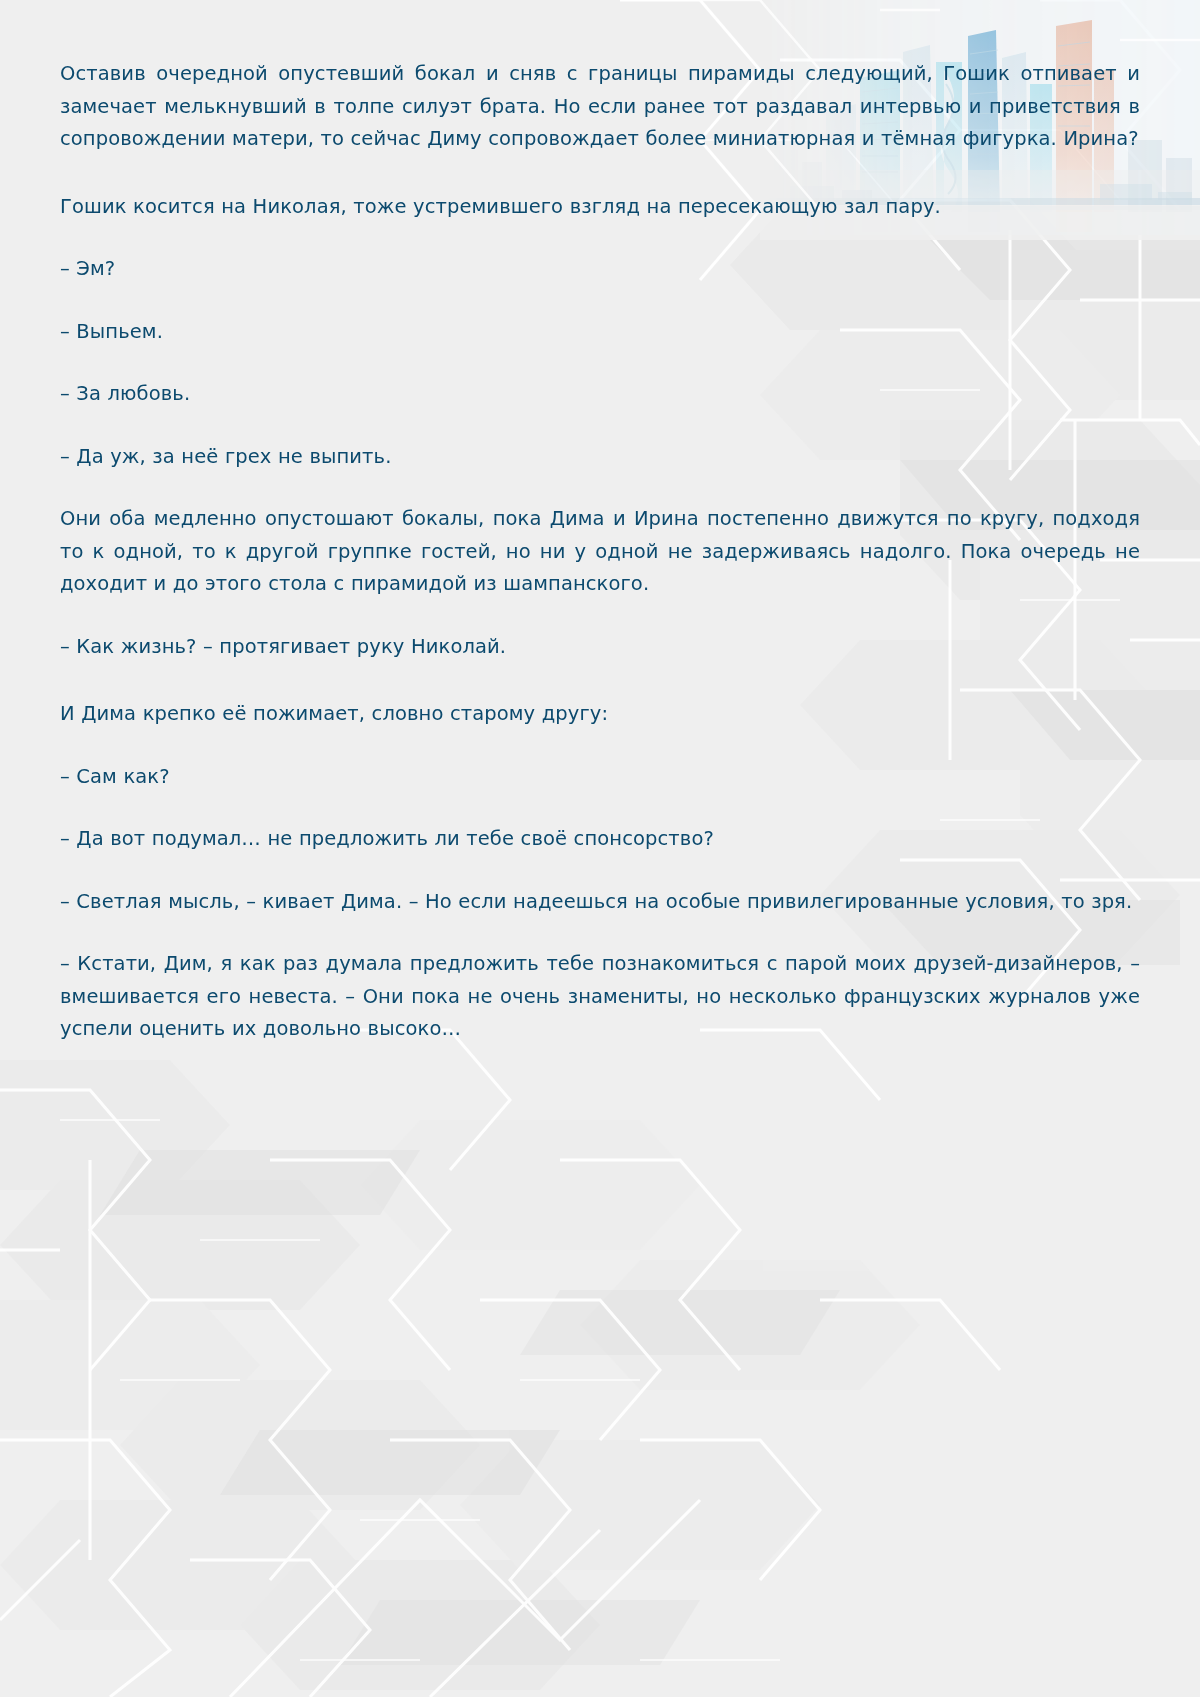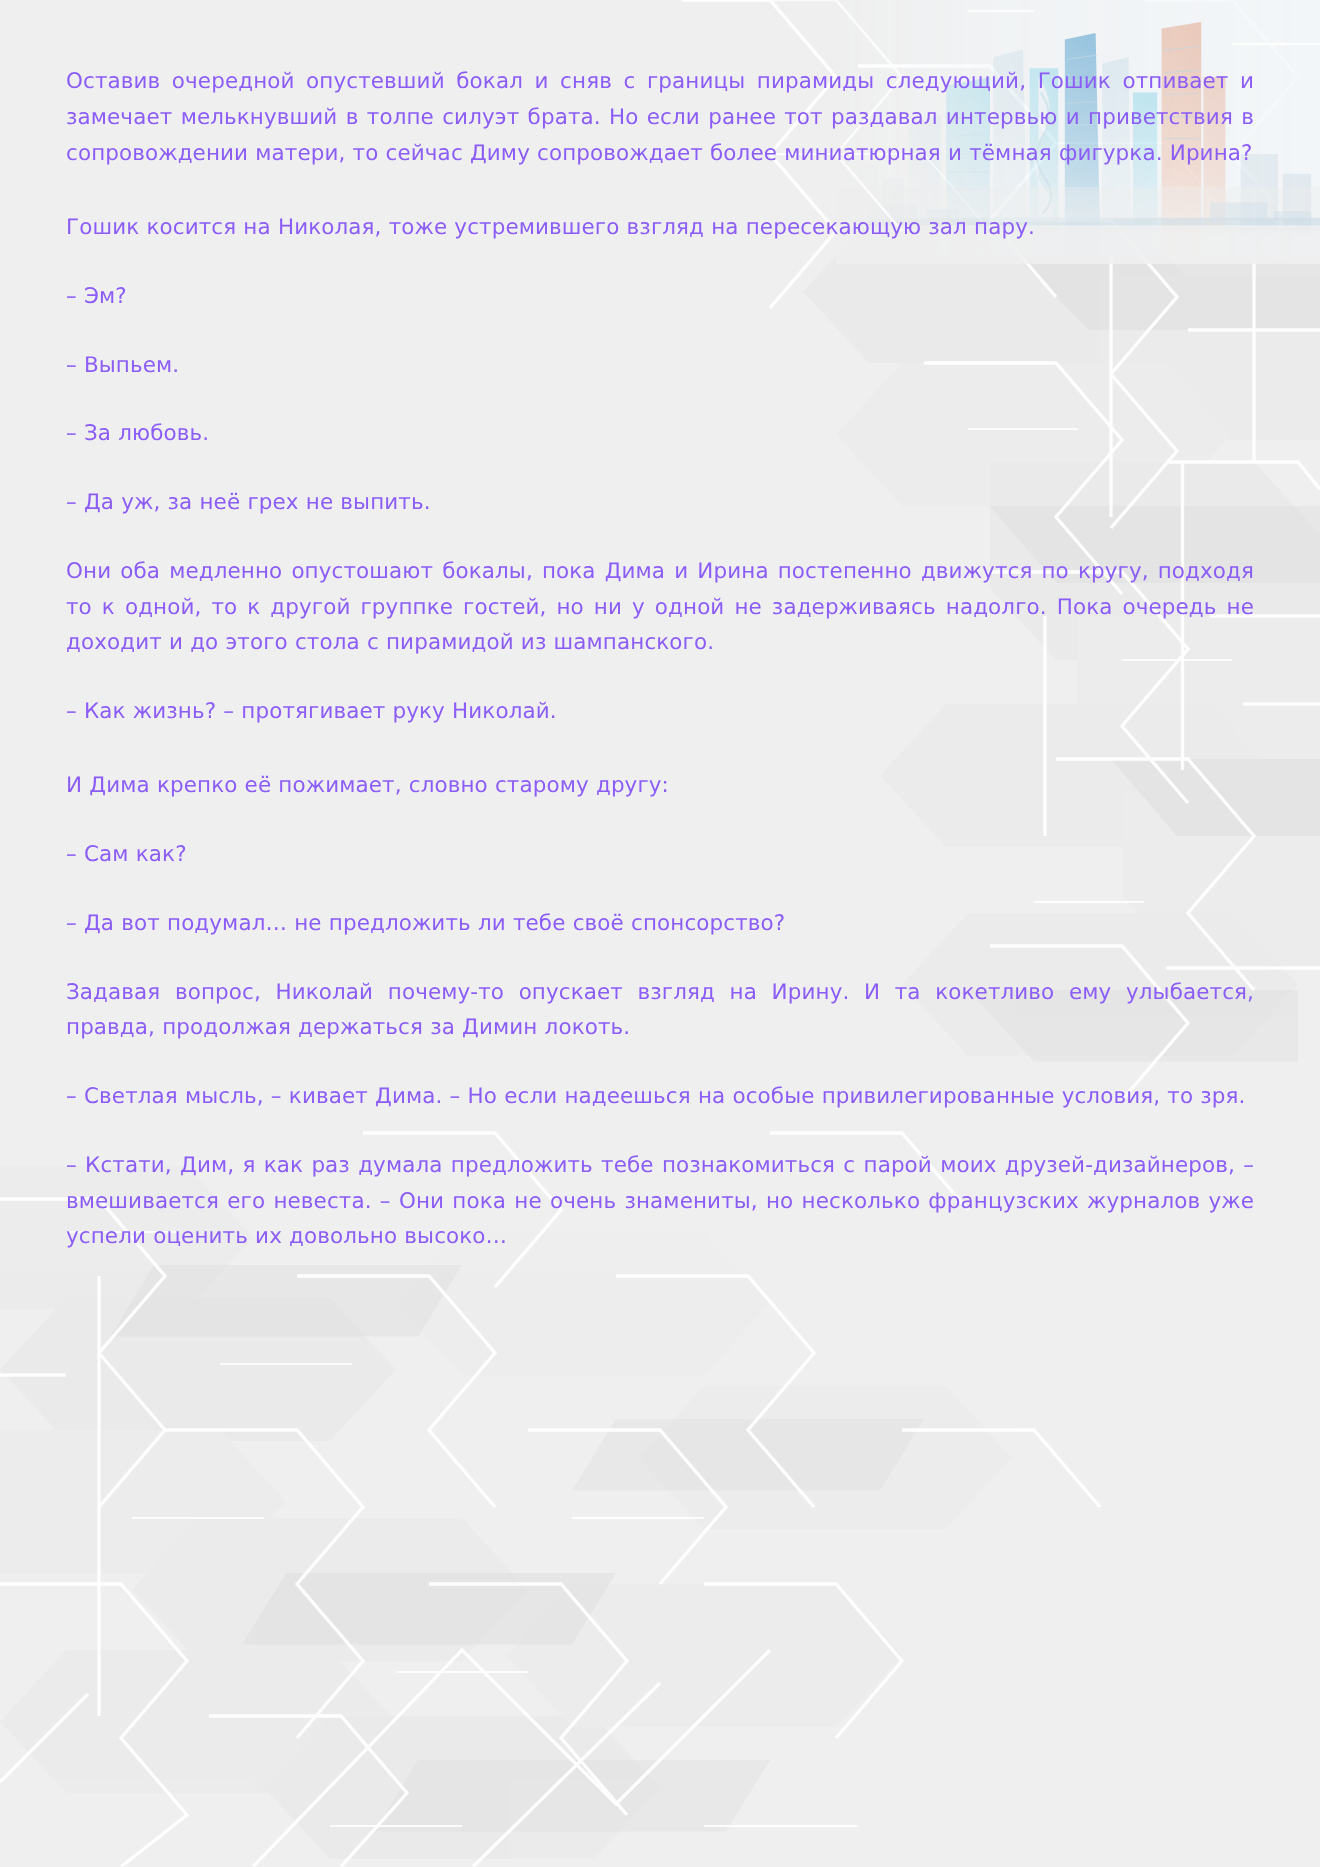--- a/index.html
+++ b/index.html
@@ -42,21 +42,21 @@
     position: relative;
     z-index: 2;
     padding: 58px 60px 0 60px;
     box-sizing: border-box;
   }
 
   p.para {
     margin: 0 0 30px 0;
     font-size: 19.5px;
     line-height: 32.5px;
-    color: #8b5cf6;
+    color: #0c4a6e;
     text-align: justify;
     text-justify: inter-word;
     letter-spacing: 0.1px;
     word-spacing: 0.2px;
   }
   p.para:last-child { margin-bottom: 1px; }
 
   
   p.para.dialogue { text-align: left; }
   p.para.short { text-align: left; margin-top: 35px; }
@@ -281,18 +281,17 @@
     <p class="para short">Гошик косится на Николая, тоже устремившего взгляд на пересекающую зал пару.</p>
     <p class="para dialogue">– Эм?</p>
     <p class="para dialogue">– Выпьем.</p>
     <p class="para dialogue">– За любовь.</p>
     <p class="para dialogue">– Да уж, за неё грех не выпить.</p>
     <p class="para">Они оба медленно опустошают бокалы, пока Дима и Ирина постепенно движутся по кругу, подходя то к одной, то к другой группке гостей, но ни у одной не задерживаясь надолго. Пока очередь не доходит и до этого стола с пирамидой из шампанского.</p>
     <p class="para dialogue">– Как жизнь? – протягивает руку Николай.</p>
     <p class="para short">И Дима крепко её пожимает, словно старому другу:</p>
     <p class="para dialogue">– Сам как?</p>
     <p class="para dialogue">– Да вот подумал… не предложить ли тебе своё спонсорство?</p>
-    <p class="para">Задавая вопрос, Николай почему-то опускает взгляд на Ирину. И та кокетливо ему улыбается, правда, продолжая держаться за Димин локоть.</p>
     <p class="para">– Светлая мысль, – кивает Дима. – Но если надеешься на особые привилегированные условия, то зря.</p>
     <p class="para">– Кстати, Дим, я как раз думала предложить тебе познакомиться с парой моих друзей-дизайнеров, – вмешивается его невеста. – Они пока не очень знамениты, но несколько французских журналов уже успели оценить их довольно высоко…</p>
 
   </div>
 </div>
 
 </body></html>

